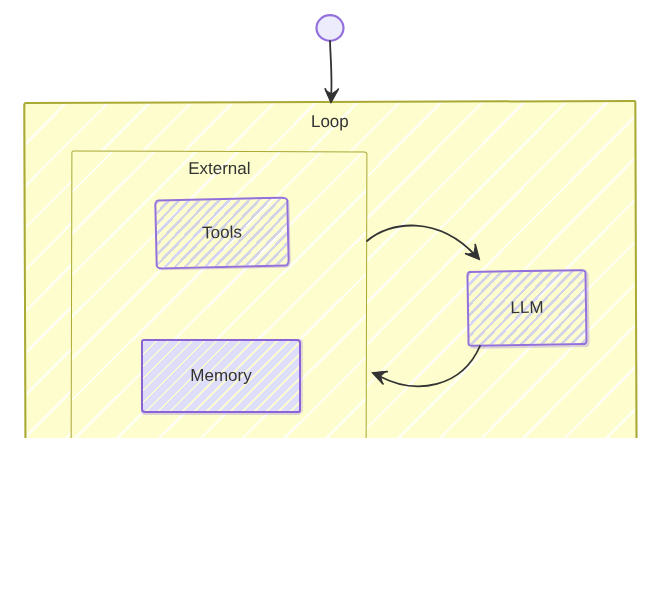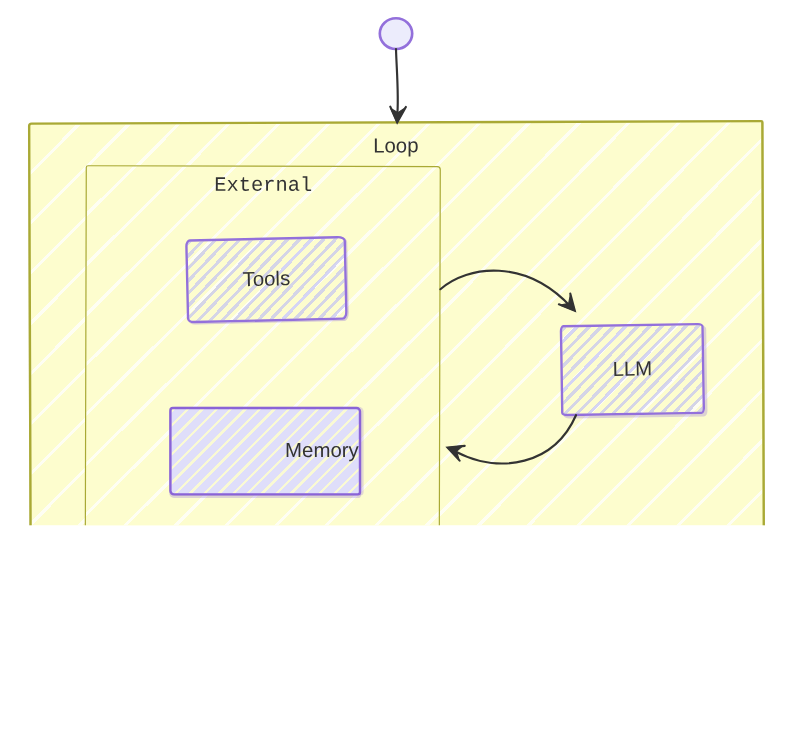--- a/index.html
+++ b/index.html
@@ -27,25 +27,24 @@
     );
     border: 2px solid #A9A935;
   }
   .loop-box {
     left: 24px; top: 101px; width: 613px; height: 406px;
     border-radius: 3px 2px 4px 2px;
     transform: rotate(-0.2deg);
     box-shadow: 0 1px 0 rgba(169,169,53,0.35);
   }
   .external-box {
-    left: 71px; top: 138px; width: 296px; height: 310px;
+    left: 71px; top: 151px; width: 296px; height: 310px;
     border-width: 1.5px;
     border-radius: 2px 3px 2px 3px;
     transform: rotate(0.15deg);
-    font-family: Liberation Mono, monospace;
   }
   .container-label {
     position: absolute;
     left: 0; right: 0;
     text-align: center;
     font-size: 17px;
     color: #333333;
   }
   .loop-box .container-label { top: 9px; }
   .external-box .container-label { top: 7px; }
@@ -82,21 +81,20 @@
       135deg,
       rgba(252,252,208,0.9) 0px,
       rgba(252,252,208,0.9) 2px,
       rgba(0,0,0,0) 2px,
       rgba(0,0,0,0) 8.5px
     );
     border-width: 2.5px;
     border-color: #8A63D6;
     border-radius: 3px 4px 3px 4px;
     box-shadow: 0 2px 0 rgba(147,112,219,0.3), 2px 0 0 rgba(147,112,219,0.25);
-    justify-content: flex-end;
   }
   .node-llm {
     left: 467px; top: 270px; width: 120px; height: 76px;
     transform: rotate(-0.9deg);
     border-radius: 3px 5px 3px 5px / 5px 3px 5px 3px;
     box-shadow: 2px 2px 0 rgba(147,112,219,0.3);
   }
 
   
   .edges-layer {

